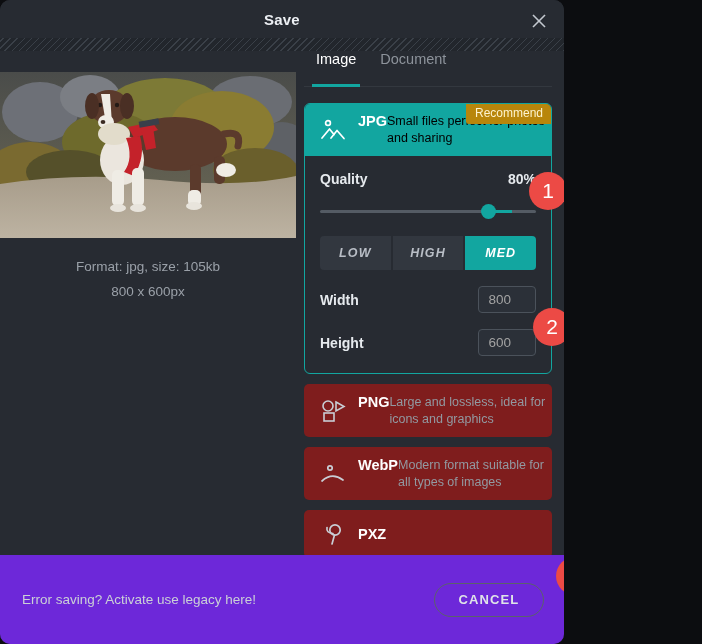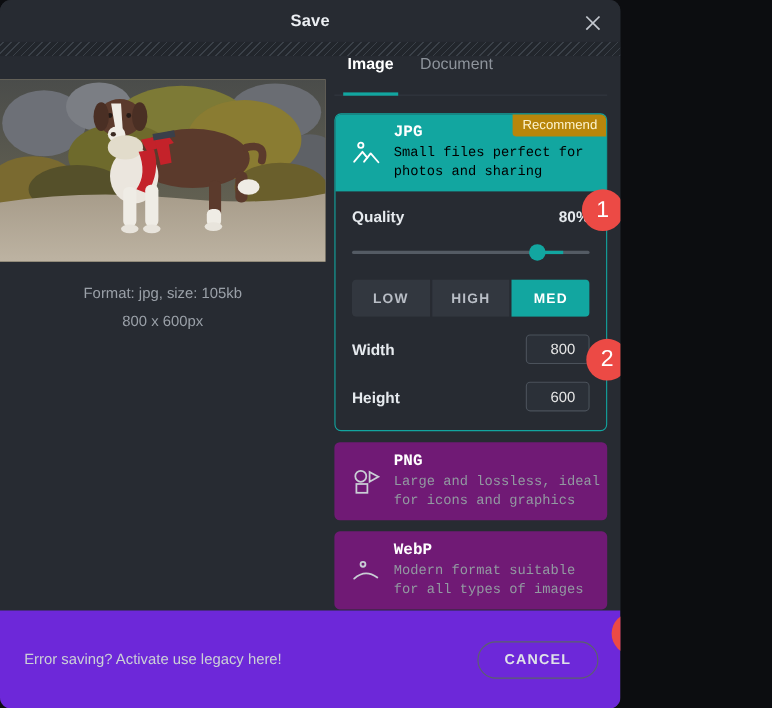--- a/index.html
+++ b/index.html
@@ -89,31 +89,31 @@
     border-bottom: 1px solid #33383f;
     height: 36px;
   }
   .tab {
     position: relative;
     padding: 0 12px 10px 12px;
     font-size: 14.5px;
     color: #8d939b;
     cursor: pointer;
   }
-  .tab.active { color: #ffffff; font-weight: bold; }
+  .tab.active { color: #ffffff; font-weight: normal; }
   .tab.active::after {
     content: "";
     position: absolute; left: 8px; right: 8px; bottom: -1px;
     height: 3px; background: #12a6a0;
   }
 
   
   .fmt-list { margin-top: 16px; padding-left: 8px; }
   .fmt-card {
-    background: #701a75;
+    background: #7f1d1d;
     border-radius: 5px;
     margin-bottom: 10px;
     cursor: pointer;
     overflow: hidden;
   }
   .fmt-card.selected {
     background: transparent;
     border: 1px solid #12a6a0;
     border-radius: 6px;
   }
@@ -128,21 +128,21 @@
     margin: -1px;
   }
   .fmt-icon {
     width: 30px; height: 30px;
     flex: 0 0 30px;
     display: flex; align-items: center; justify-content: center;
     color: #c9ced5;
     margin-right: 10px;
   }
   .fmt-card.selected .fmt-icon { color: #ffffff; }
-  .fmt-text { display: flex; flex-direction: column; font-family: Liberation Mono, monospace; }
+  .fmt-text { display: flex; flex-direction: row; }
   .fmt-name {
     font-size: 14.5px; font-weight: bold; color: #ffffff;
     line-height: 18px;
   }
   .fmt-desc {
     font-size: 12.5px; color: #9299a1; line-height: 17px; margin-top: 1px;
   }
   .fmt-card.selected .fmt-desc { color: #000000; }
   .recommend {
     position: absolute; right: 0; top: 0;
@@ -175,21 +175,21 @@
   }
   .slider-handle {
     position: absolute; top: 4px; left: 74.5%;
     width: 15px; height: 15px; border-radius: 50%;
     background: #12a6a0;
     cursor: pointer;
   }
 
   .seg-group {
     display: flex; gap: 2px; margin-top: 14px;
-    border-radius: 4px; overflow: hidden;
+    border-radius: 4px; overflow: hidden; font-style: italic;
   }
   .seg {
     flex: 1;
     text-align: center;
     padding: 10px 0;
     font-size: 12.5px; font-weight: bold; letter-spacing: 1.1px;
     color: #b9bec6;
     background: #32373f;
     cursor: pointer;
   }
@@ -197,25 +197,25 @@
 
   .dim-row {
     display: flex; align-items: center; justify-content: space-between;
     margin-top: 16px;
   }
   .dim-input {
     width: 58px; height: 27px;
     background: #2b3038;
     border: 1px solid #4b525b;
     border-radius: 4px;
-    color: #e5e5e5;
+    color: #a3a3a3;
     font-size: 13.5px;
     font-family: "Liberation Sans", sans-serif;
     text-align: right;
-    padding-right: 12px;
+    padding-right: 24px;
   }
 
   
   .footer {
     position: relative;
     height: 89px;
     background: #6d28d9;
     display: flex; align-items: center;
     padding: 0 20px 0 22px;
   }

